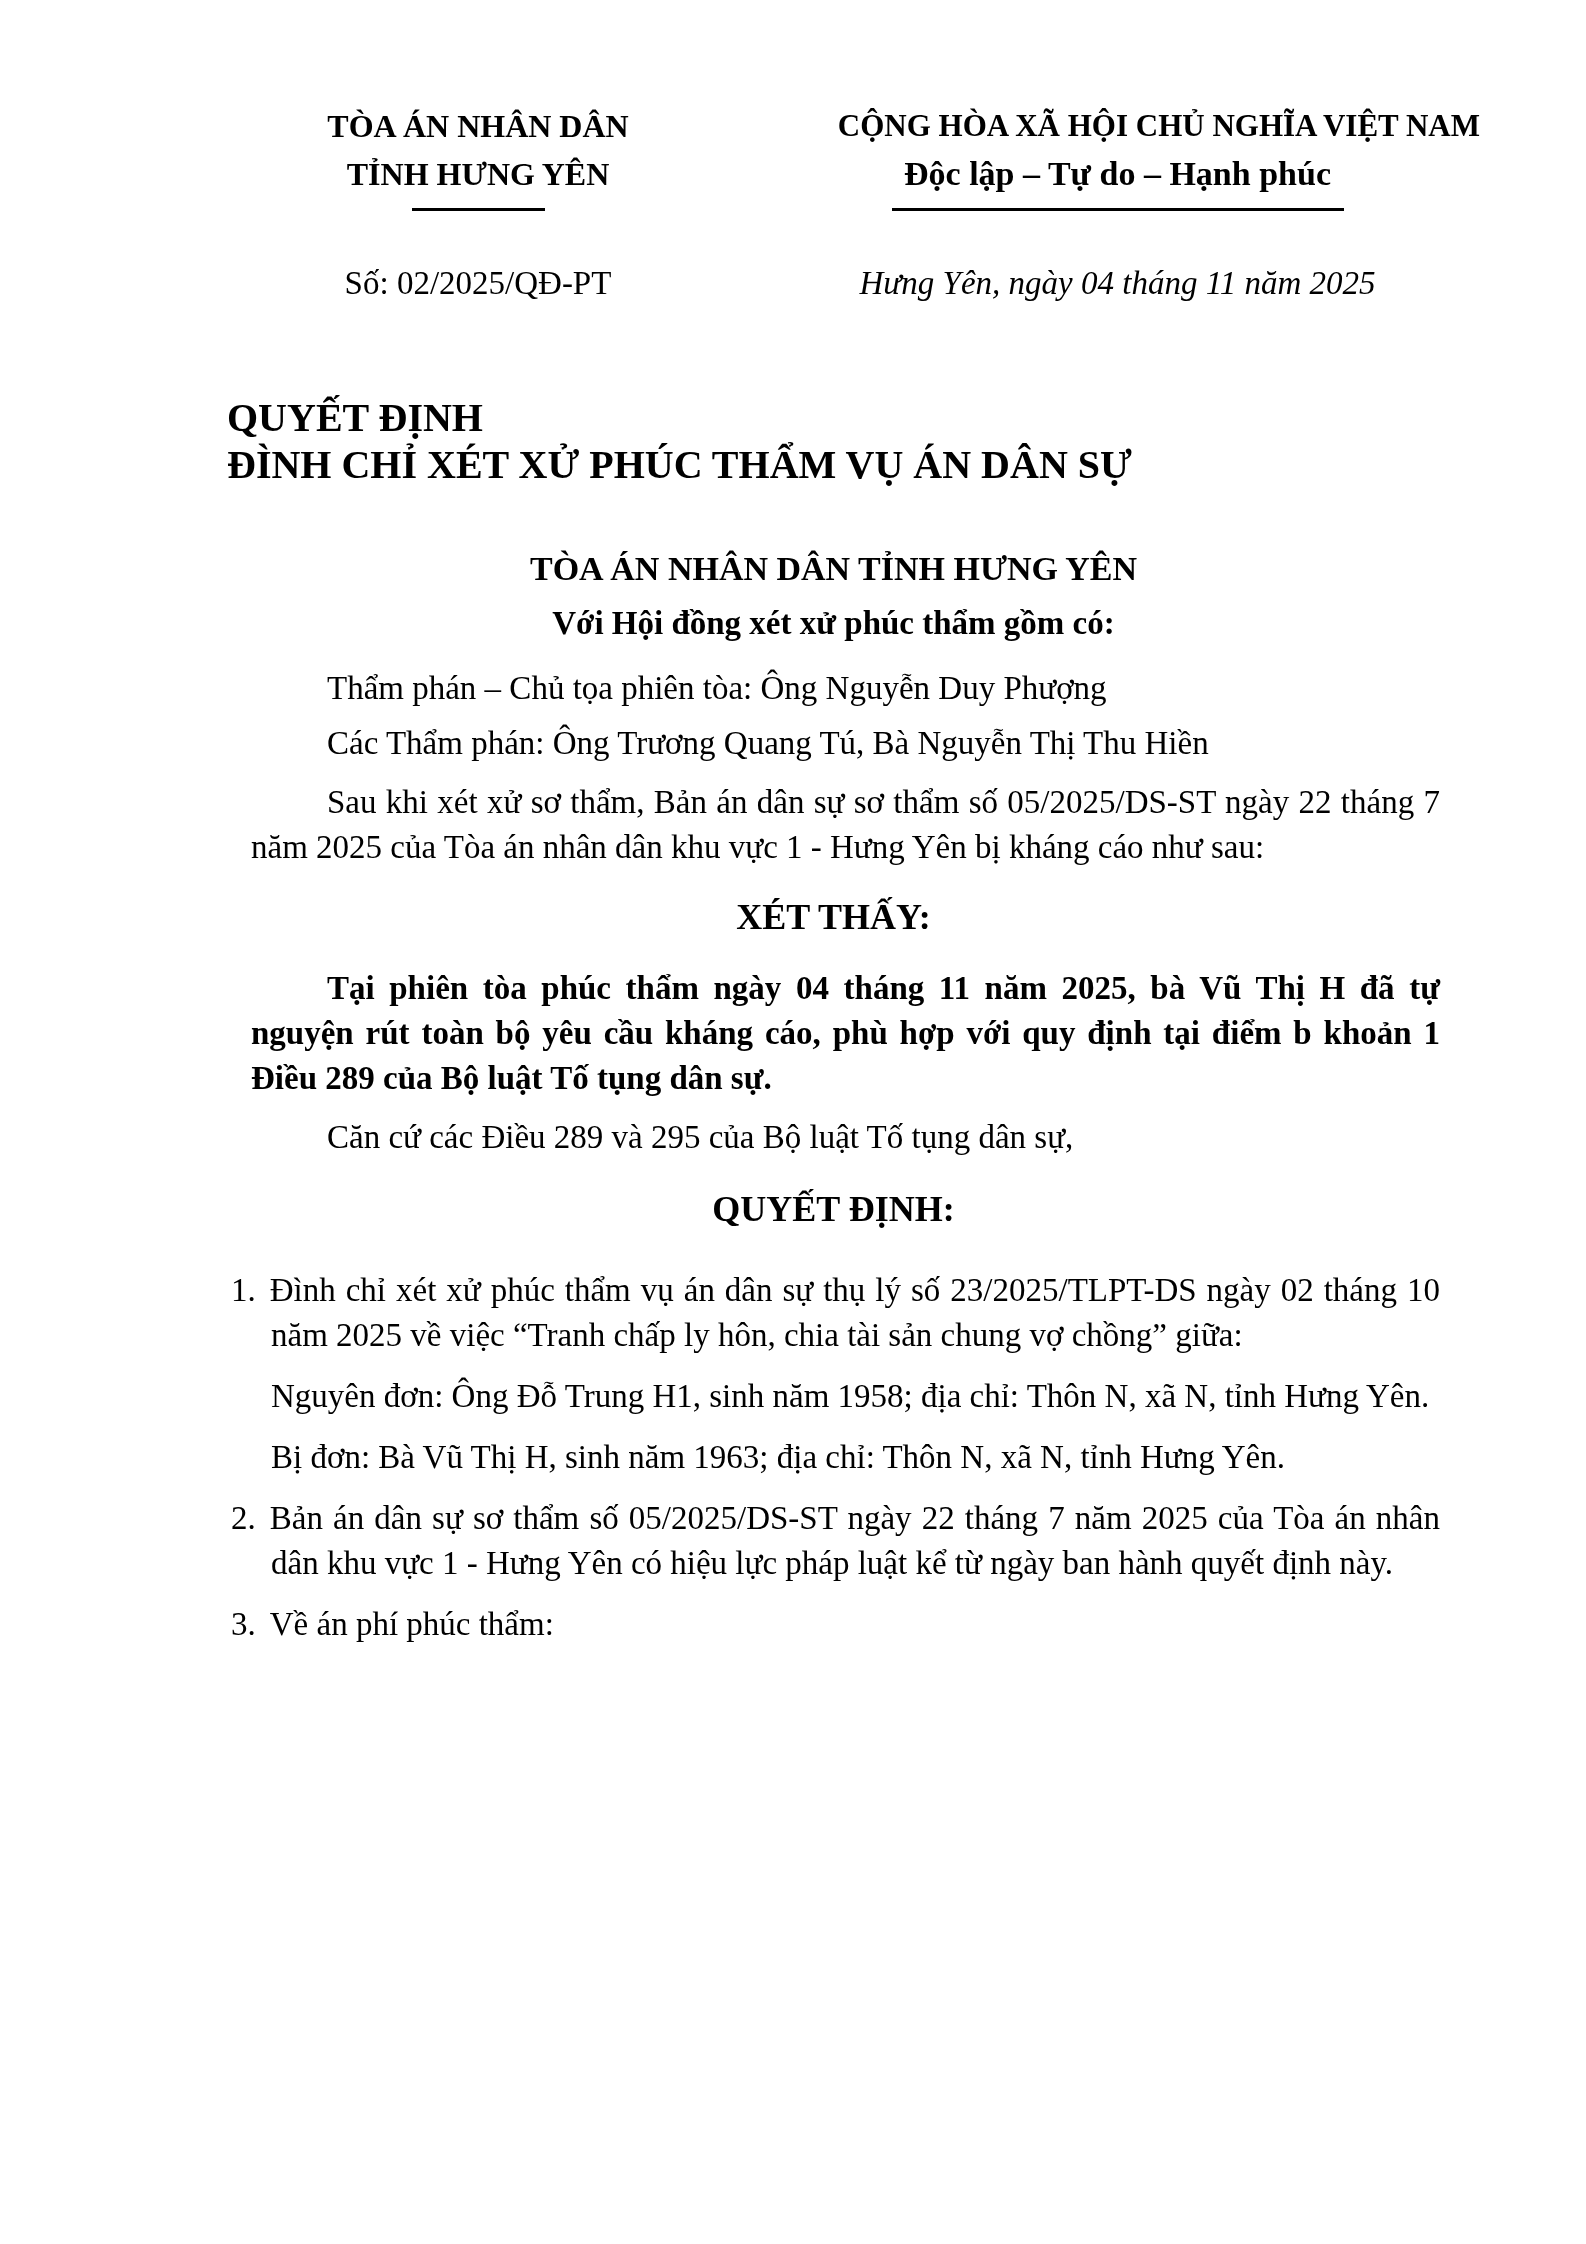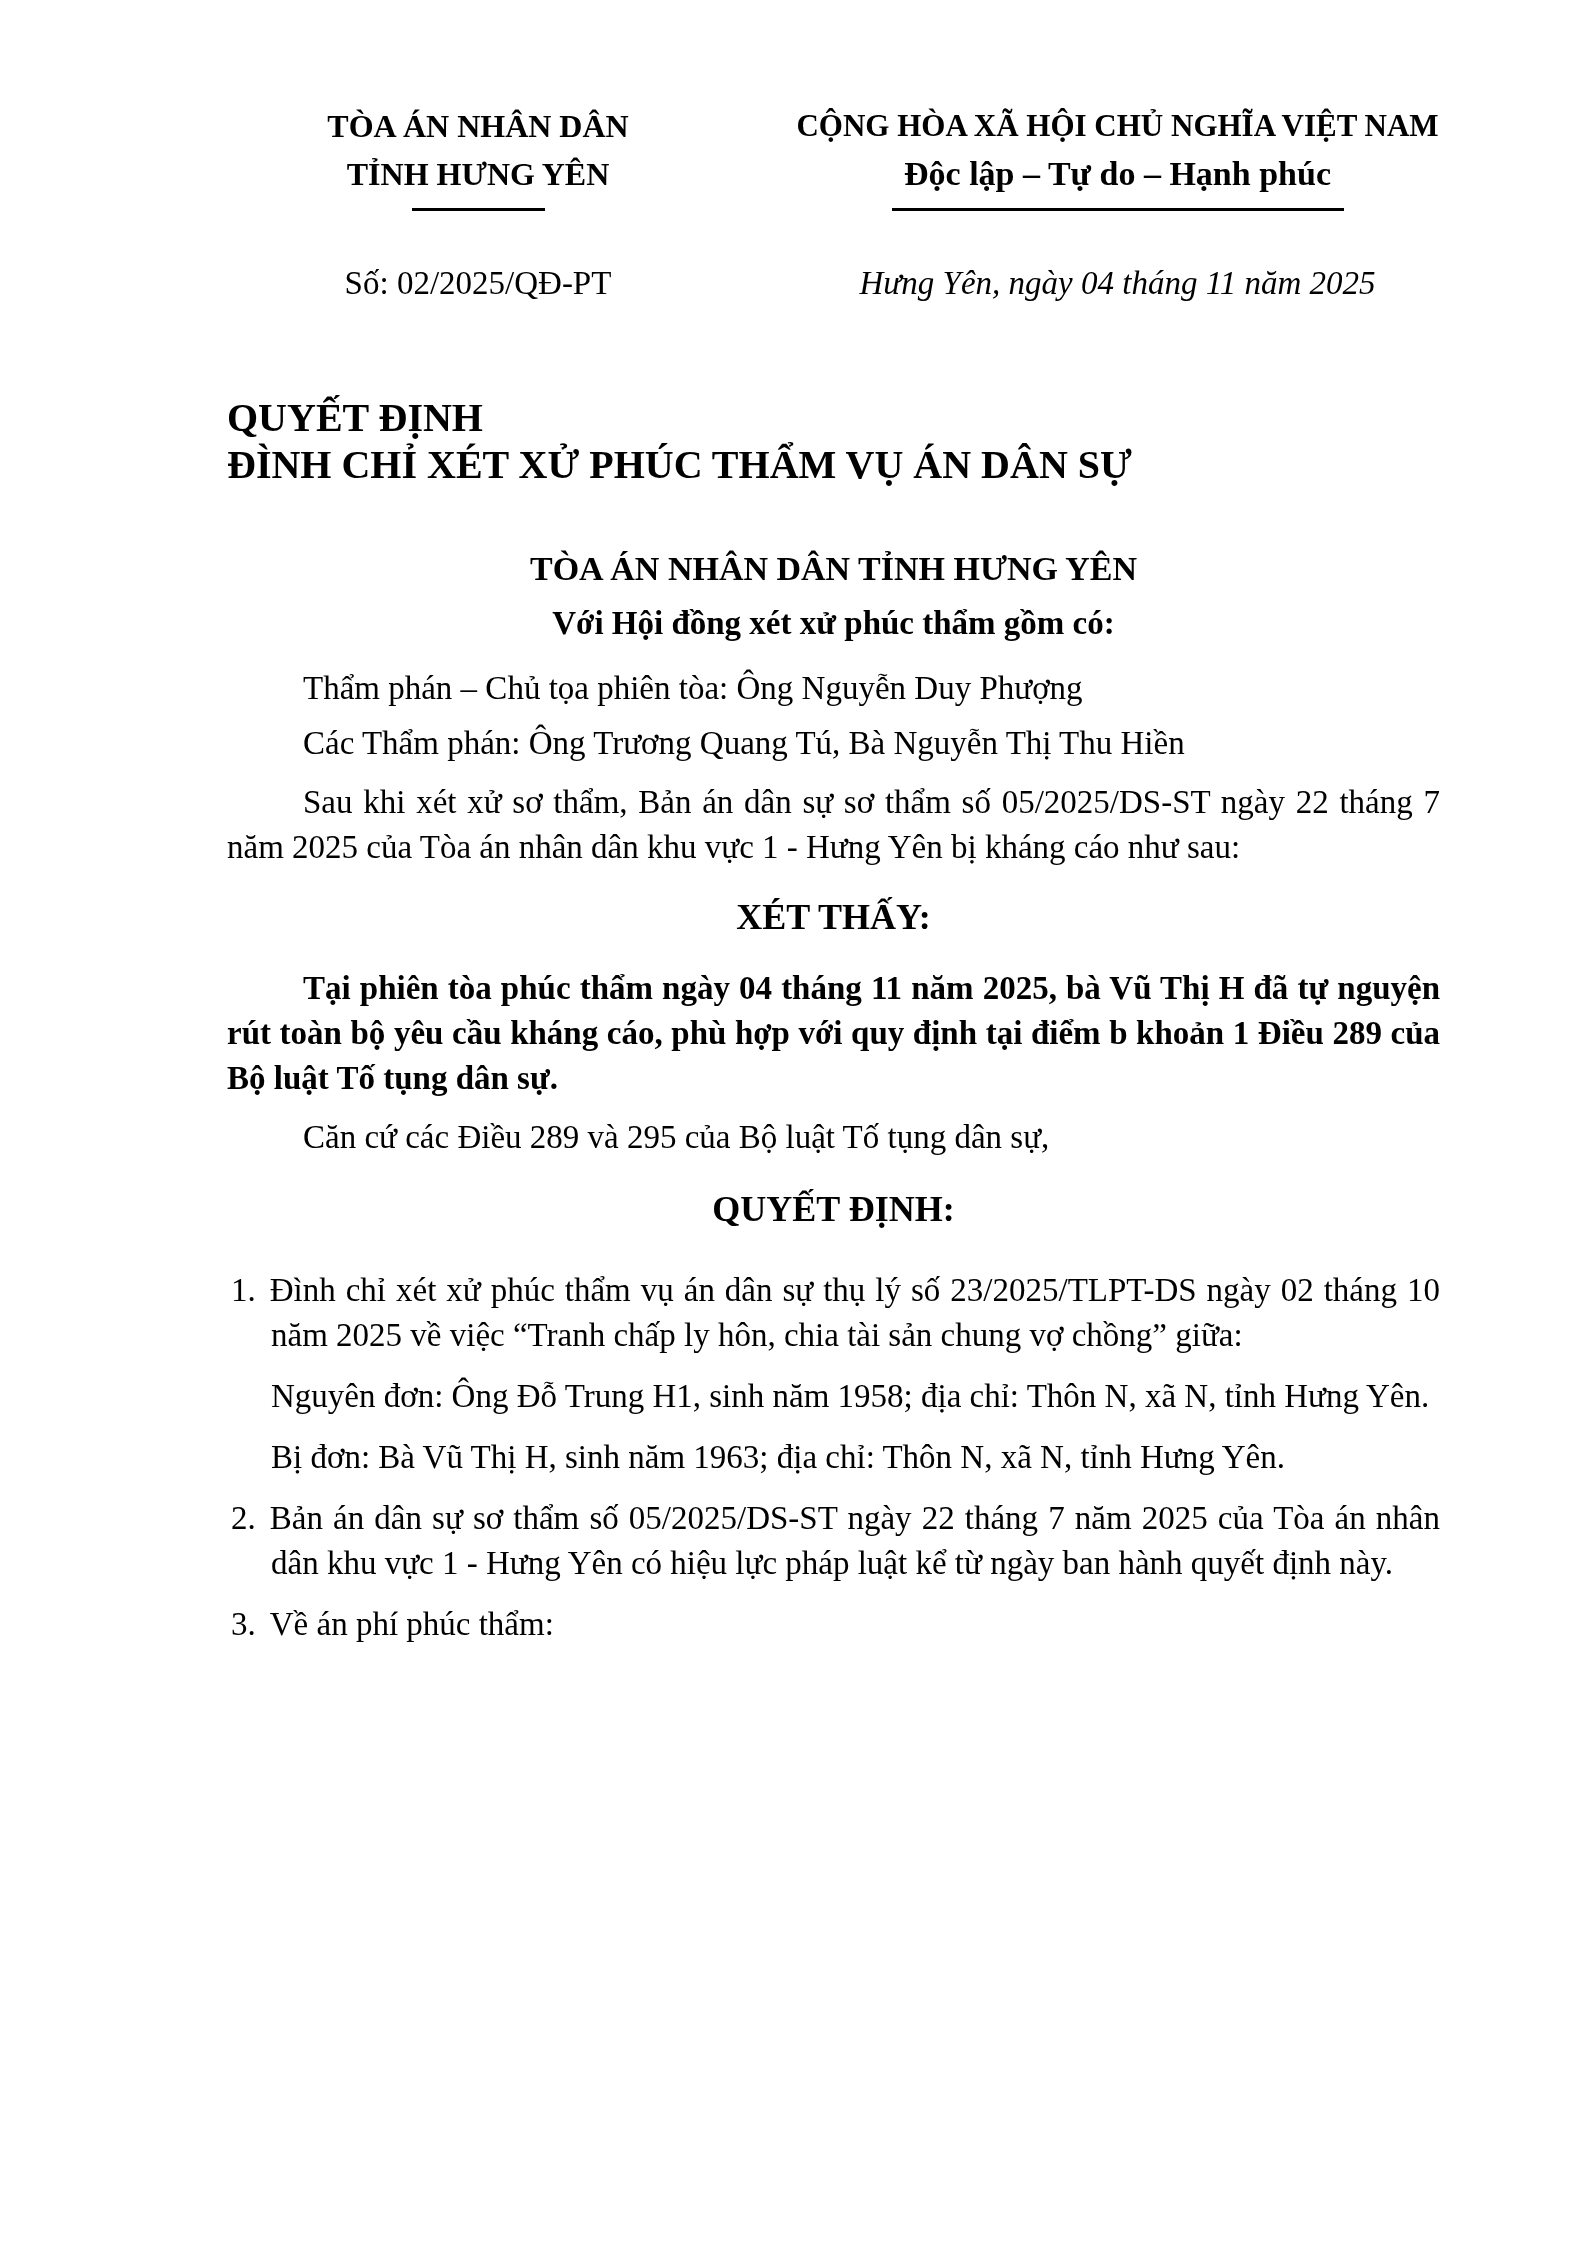--- a/index.html
+++ b/index.html
@@ -17,42 +17,42 @@
     overflow: hidden;
   }
 
   
   .header-row { display: flex; align-items: flex-start; }
   .hb { flex: 0 0 auto; text-align: center; }
   .hb-left  { width: 330px; margin-left: 86px; }
   .hb-right { width: 725px; margin-left: 112px; }
   .hdr-line { font-weight: bold; line-height: 48px; }
   .hb-left .hdr-line { font-size: 32px; }
-  .republic-1 { font-size: 31px; }
+  .republic-1 { font-size: 31px; text-align: right; }
   .republic-2 { font-size: 34px; }
   .rule { height: 3px; background: #000; margin: 10px auto 0 auto; }
   .rule-left { width: 133px; }
   .rule-right { width: 452px; }
 
   .ref-row { display: flex; margin-top: 50px; }
   .ref-row .hb-left { font-size: 33px; }
   .ref-row .hb-right { font-style: italic; font-size: 33px; }
 
   
   .doc-title { margin-top: 88px; text-align: left; font-weight: bold; font-size: 40px; line-height: 47px; }
   .court-heading { margin-top: 58px; text-align: center; font-weight: bold; font-size: 34px; line-height: 46px; }
   .panel-heading { margin-top: 8px; text-align: center; font-weight: bold; font-size: 33px; line-height: 46px; }
   .sec-heading { text-align: center; font-weight: bold; font-size: 36px; line-height: 46px; }
   .sec-heading.considered { margin-top: 24px; }
   .sec-heading.decision   { margin-top: 26px; }
 
   
   p { margin: 0; }
   .para { margin-top: 14px; }
-  .indent { text-indent: 76px; }
+  .indent { text-indent: 76px; margin-left: 24px; }
   .just { text-align: justify; }
   .first-after-panel { margin-top: 20px; }
   .gap10 { margin-top: 10px; }
   .after-heading { margin-top: 26px; font-weight: bold; }
 
   
   .ditem { margin-top: 16px; margin-left: 44px; text-indent: -40px; text-align: justify; }
   .ditem-first { margin-top: 36px; }
   .ditem .num { padding-right: 14px; }
   .sub-para { margin-top: 16px; margin-left: 44px; text-align: justify; }

